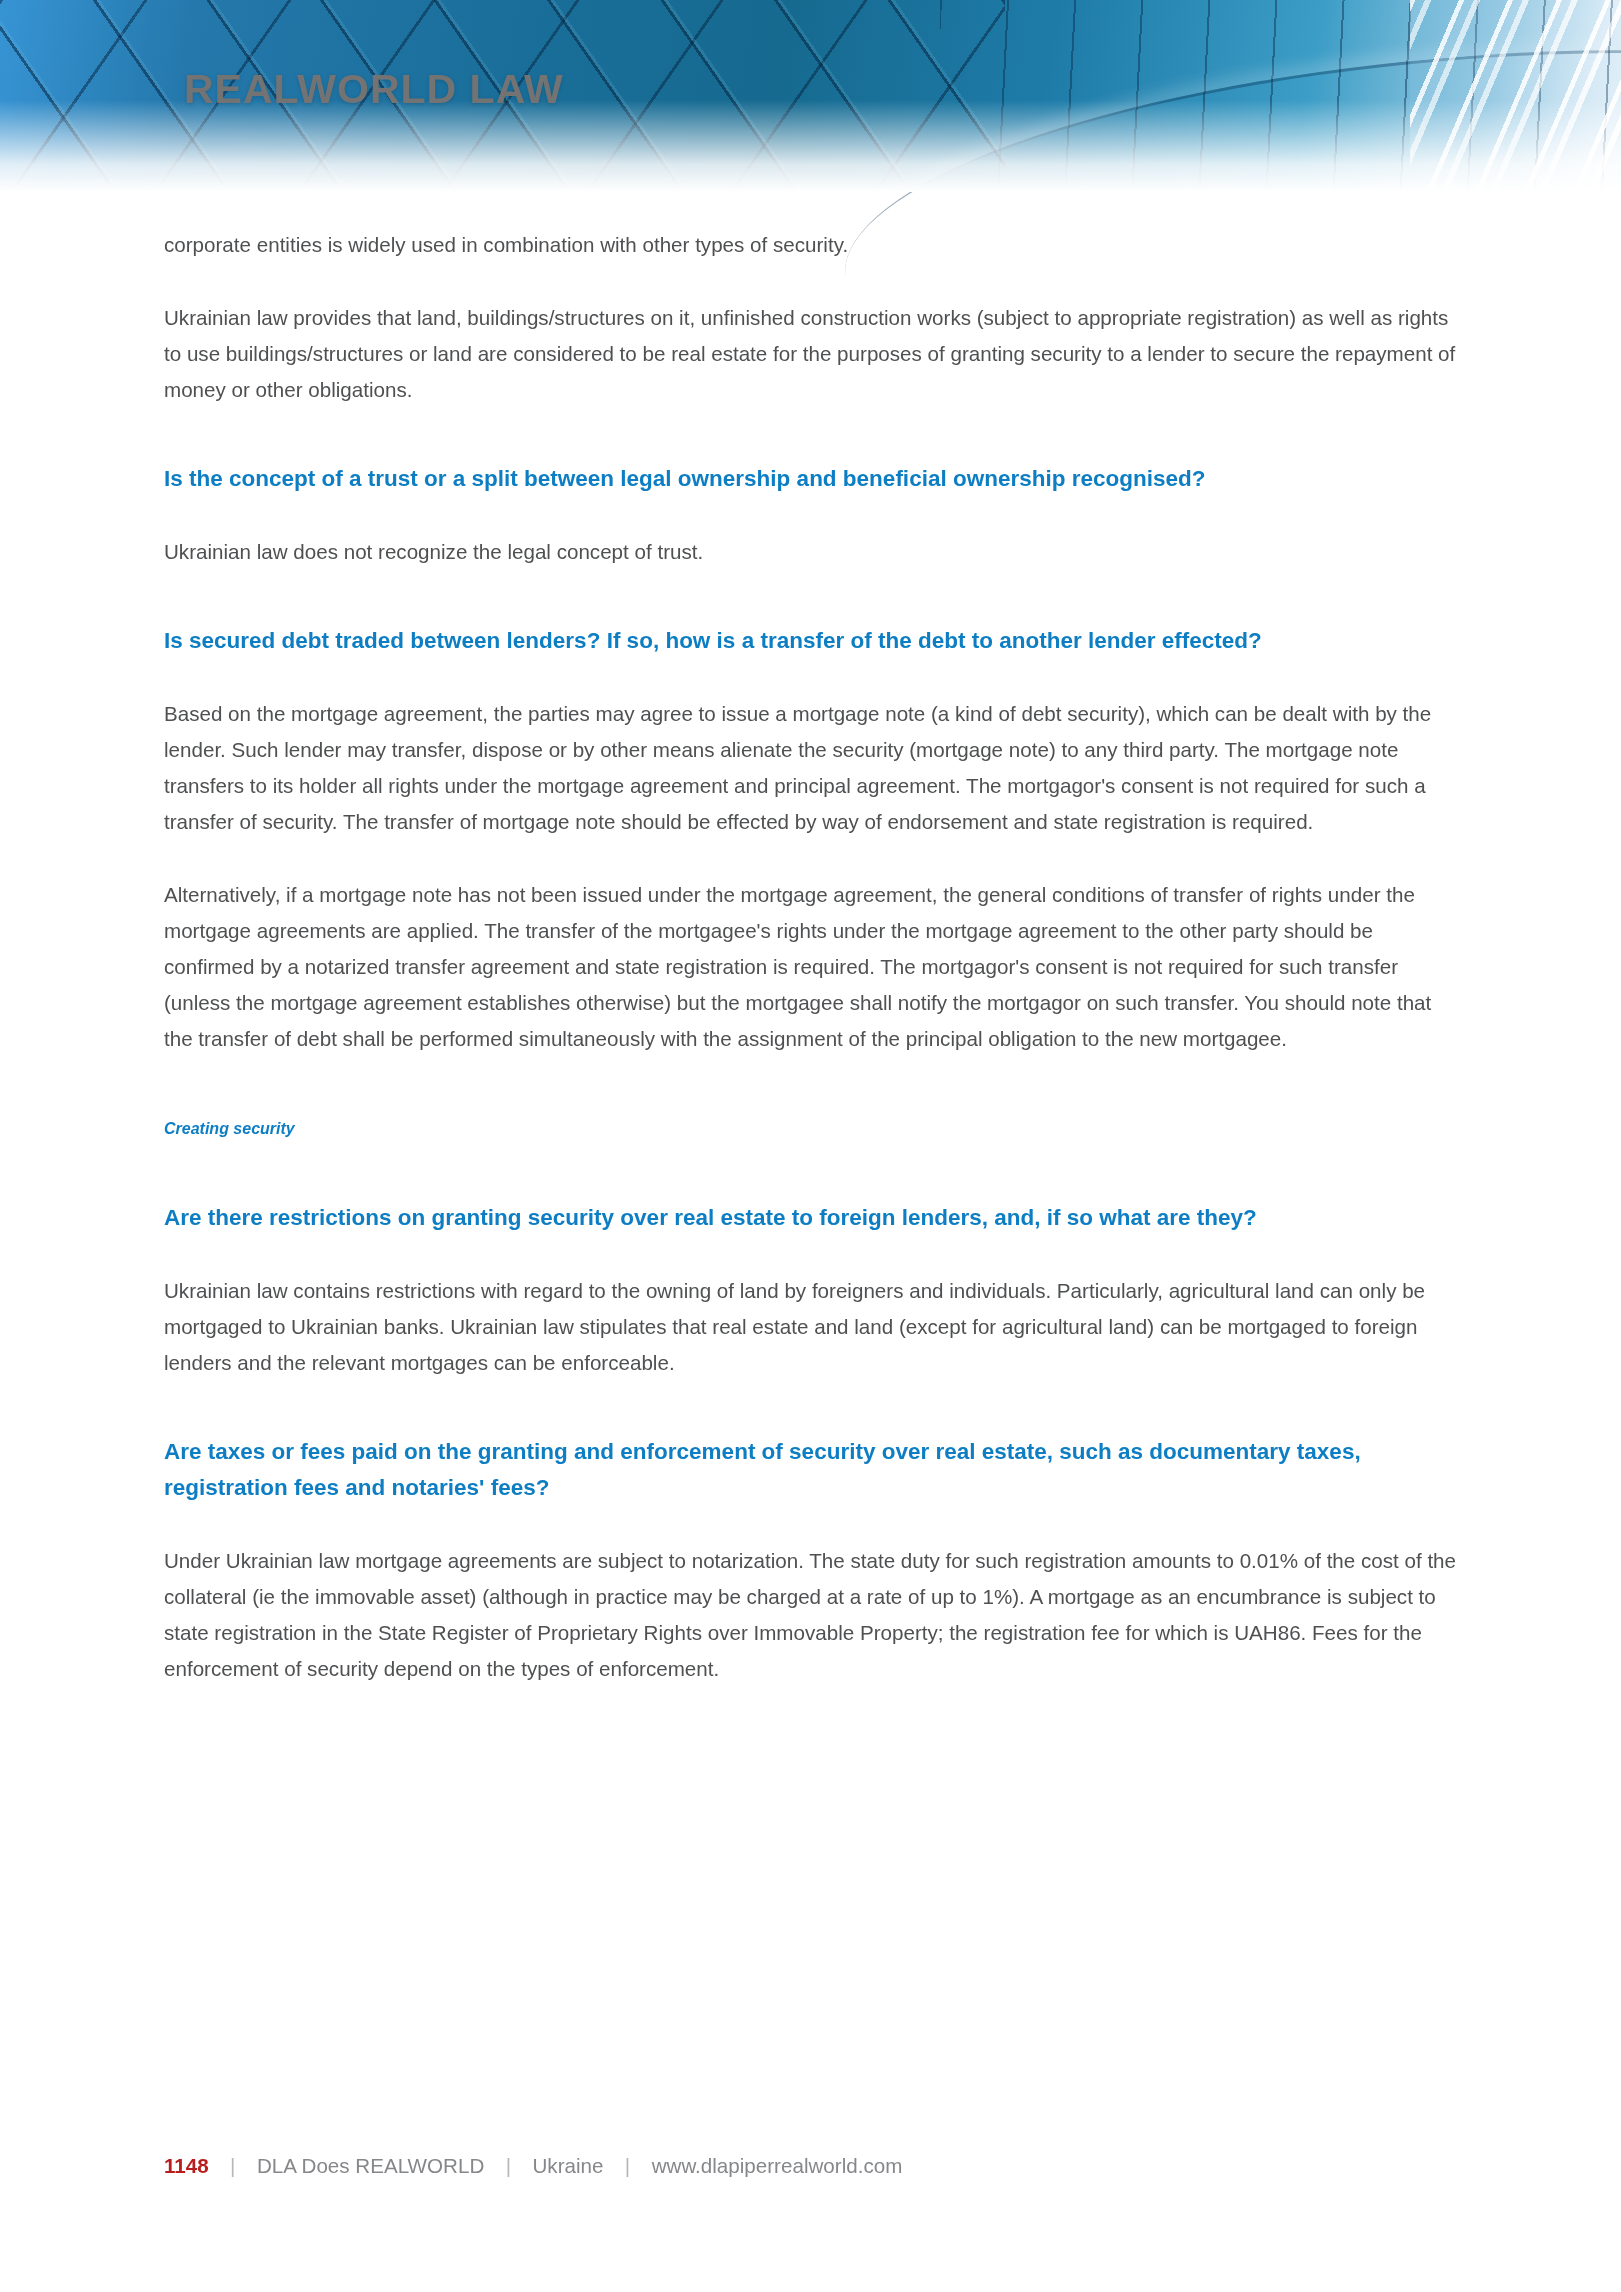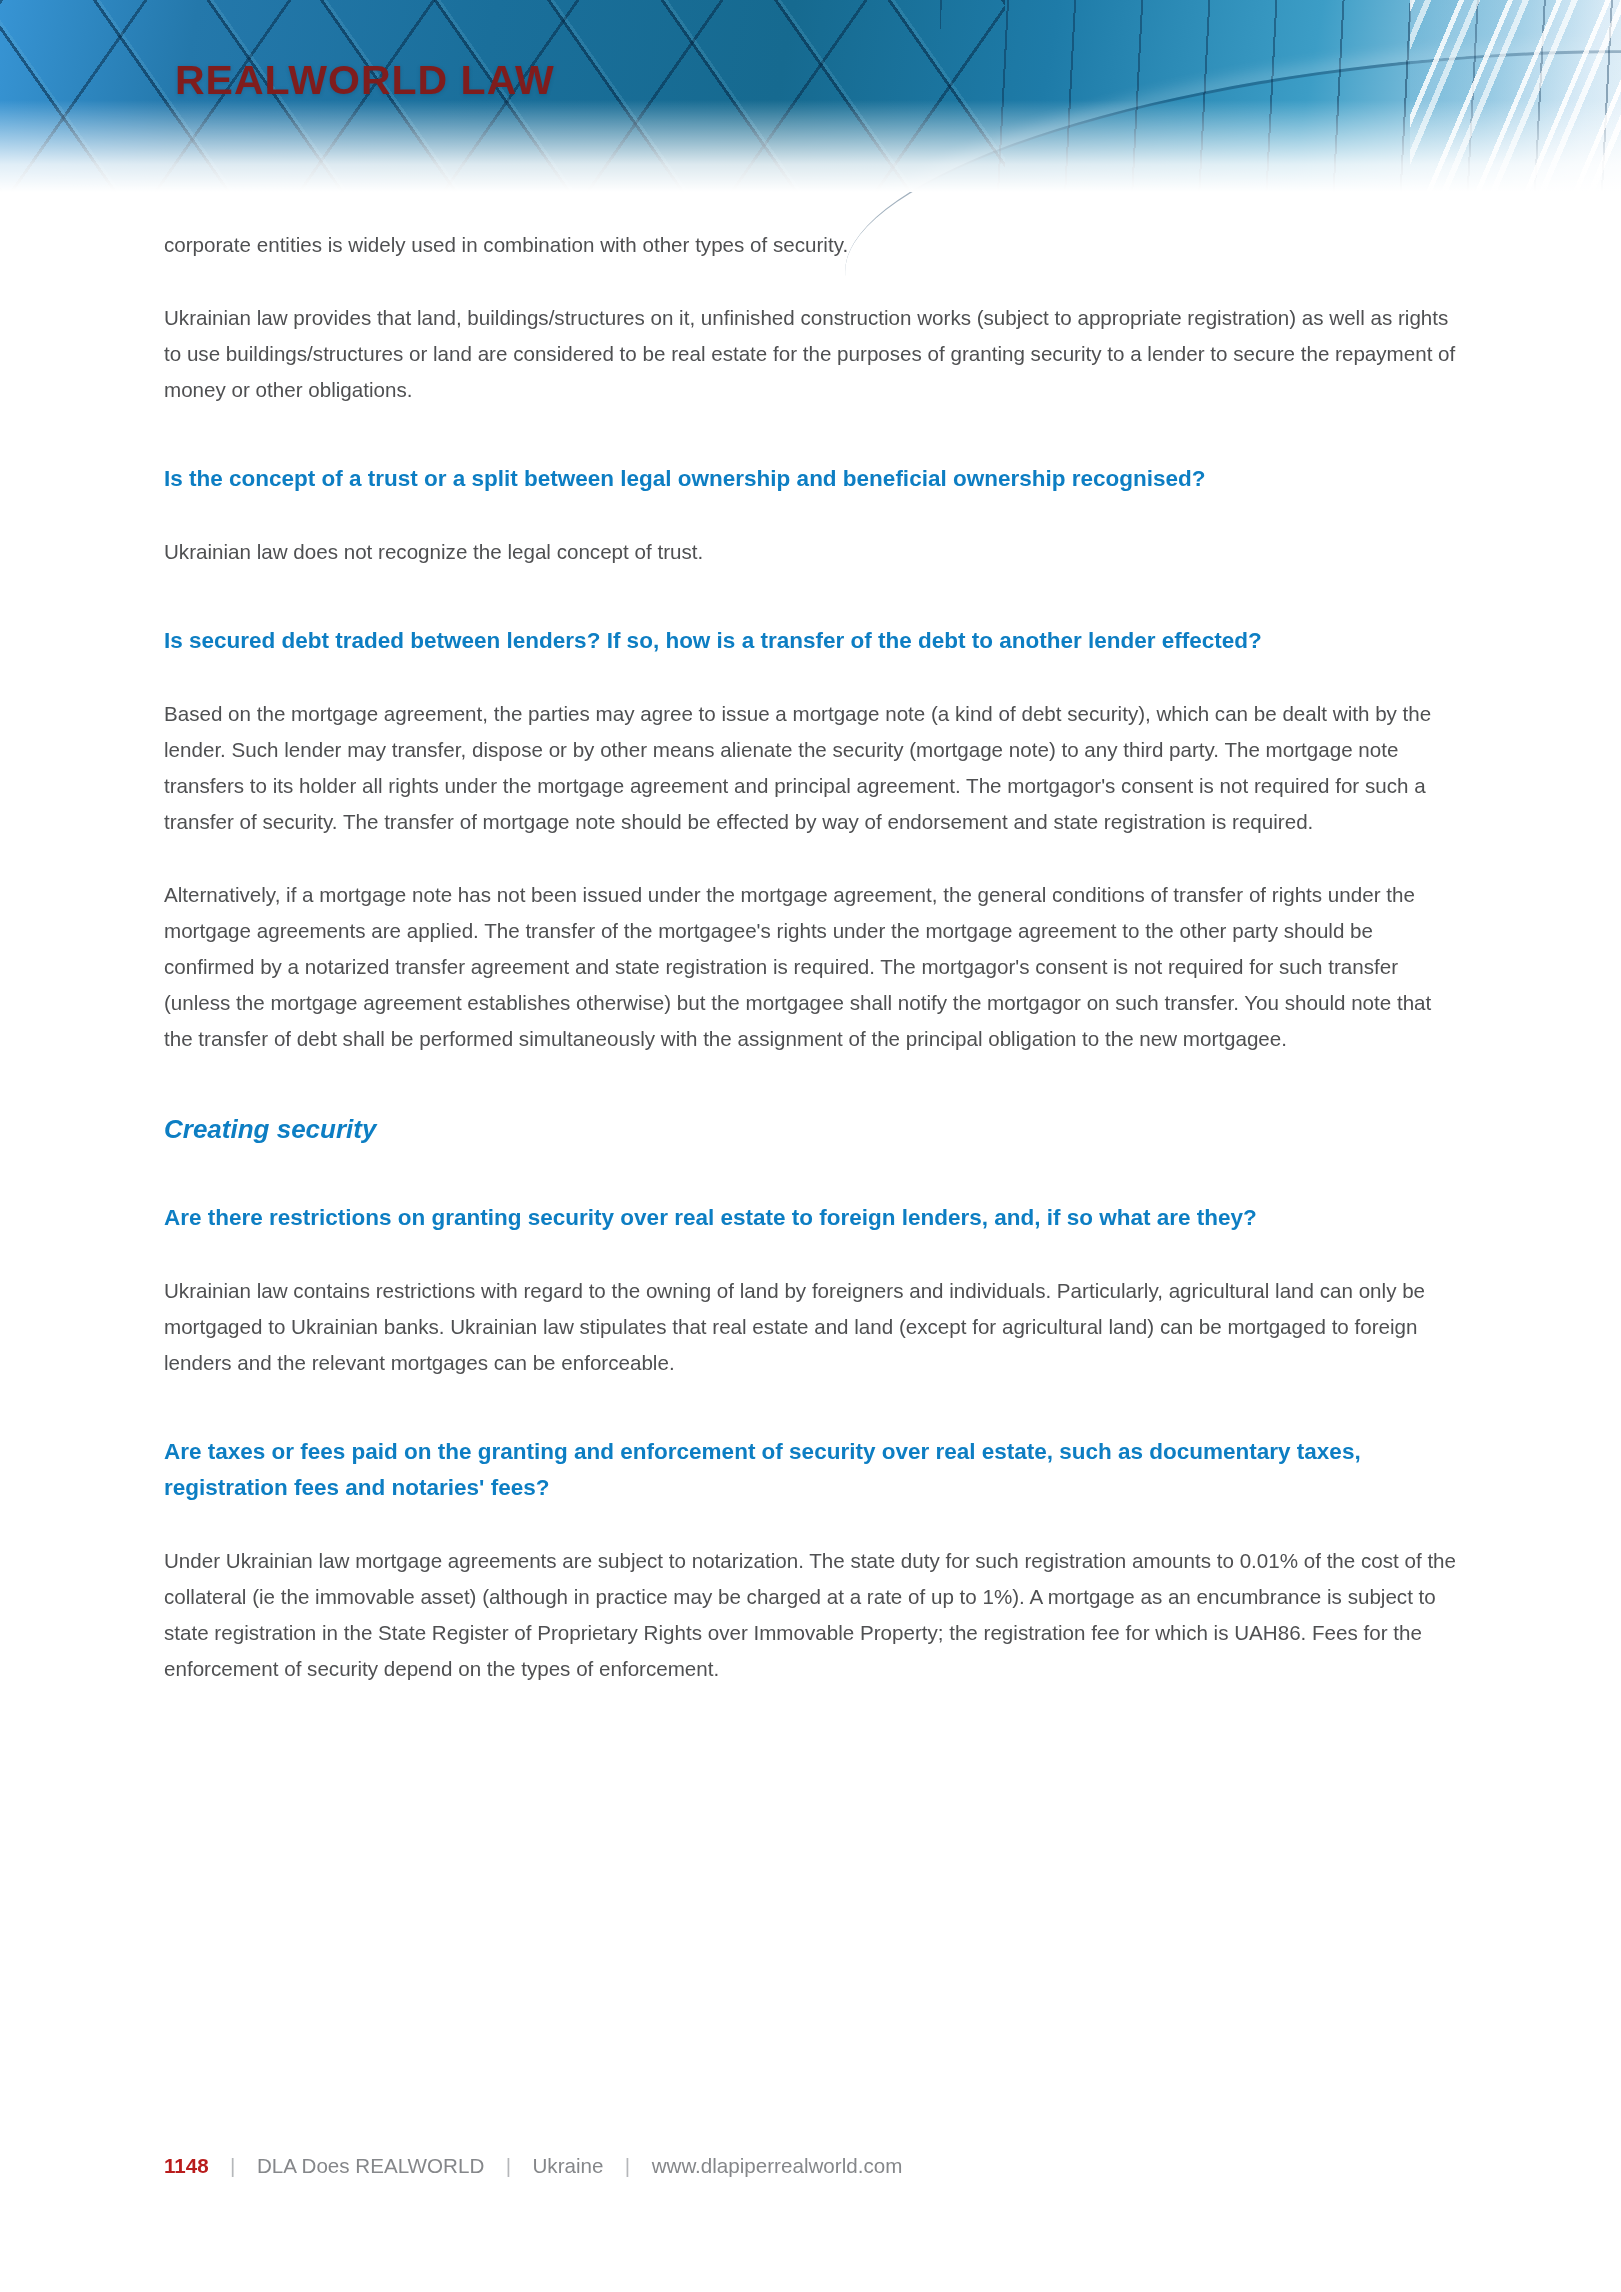--- a/index.html
+++ b/index.html
@@ -77,25 +77,25 @@
     height: 48%;
     background: linear-gradient(to bottom,
       rgba(255,255,255,0) 0%,
       rgba(255,255,255,0.85) 70%,
       #ffffff 100%);
   }
   .hdr-title {
     position: absolute;
     left: 167px;
     top: 49px;
-    margin: 8px;
+    margin: 17px;
     font-size: 41px;
     font-weight: 700;
     letter-spacing: 1px;
-    color: #7f1d1d;
+    color: #737373;
     text-shadow: 0 1px 3.9px rgba(10,50,85,0.25);
   }
 
   
   .content {
     position: absolute;
     left: 164px;
     top: 186px;
     width: 1304px;
   }
@@ -108,21 +108,21 @@
   }
   .heading {
     margin: 53px 0 0 0;
     font-size: 22.5px;
     line-height: 36px;
     font-weight: 700;
     color: var(--heading-blue, #0d7ec3);
   }
   .subheading {
     margin: 54px 0 0 0;
-    font-size: 26px;
+    font-size: 16px;
     line-height: 36px;
     font-weight: 700;
     font-style: italic;
     color: var(--heading-blue, #0d7ec3);
   }
 
   
   .footer {
     position: absolute;
     left: 164px;

